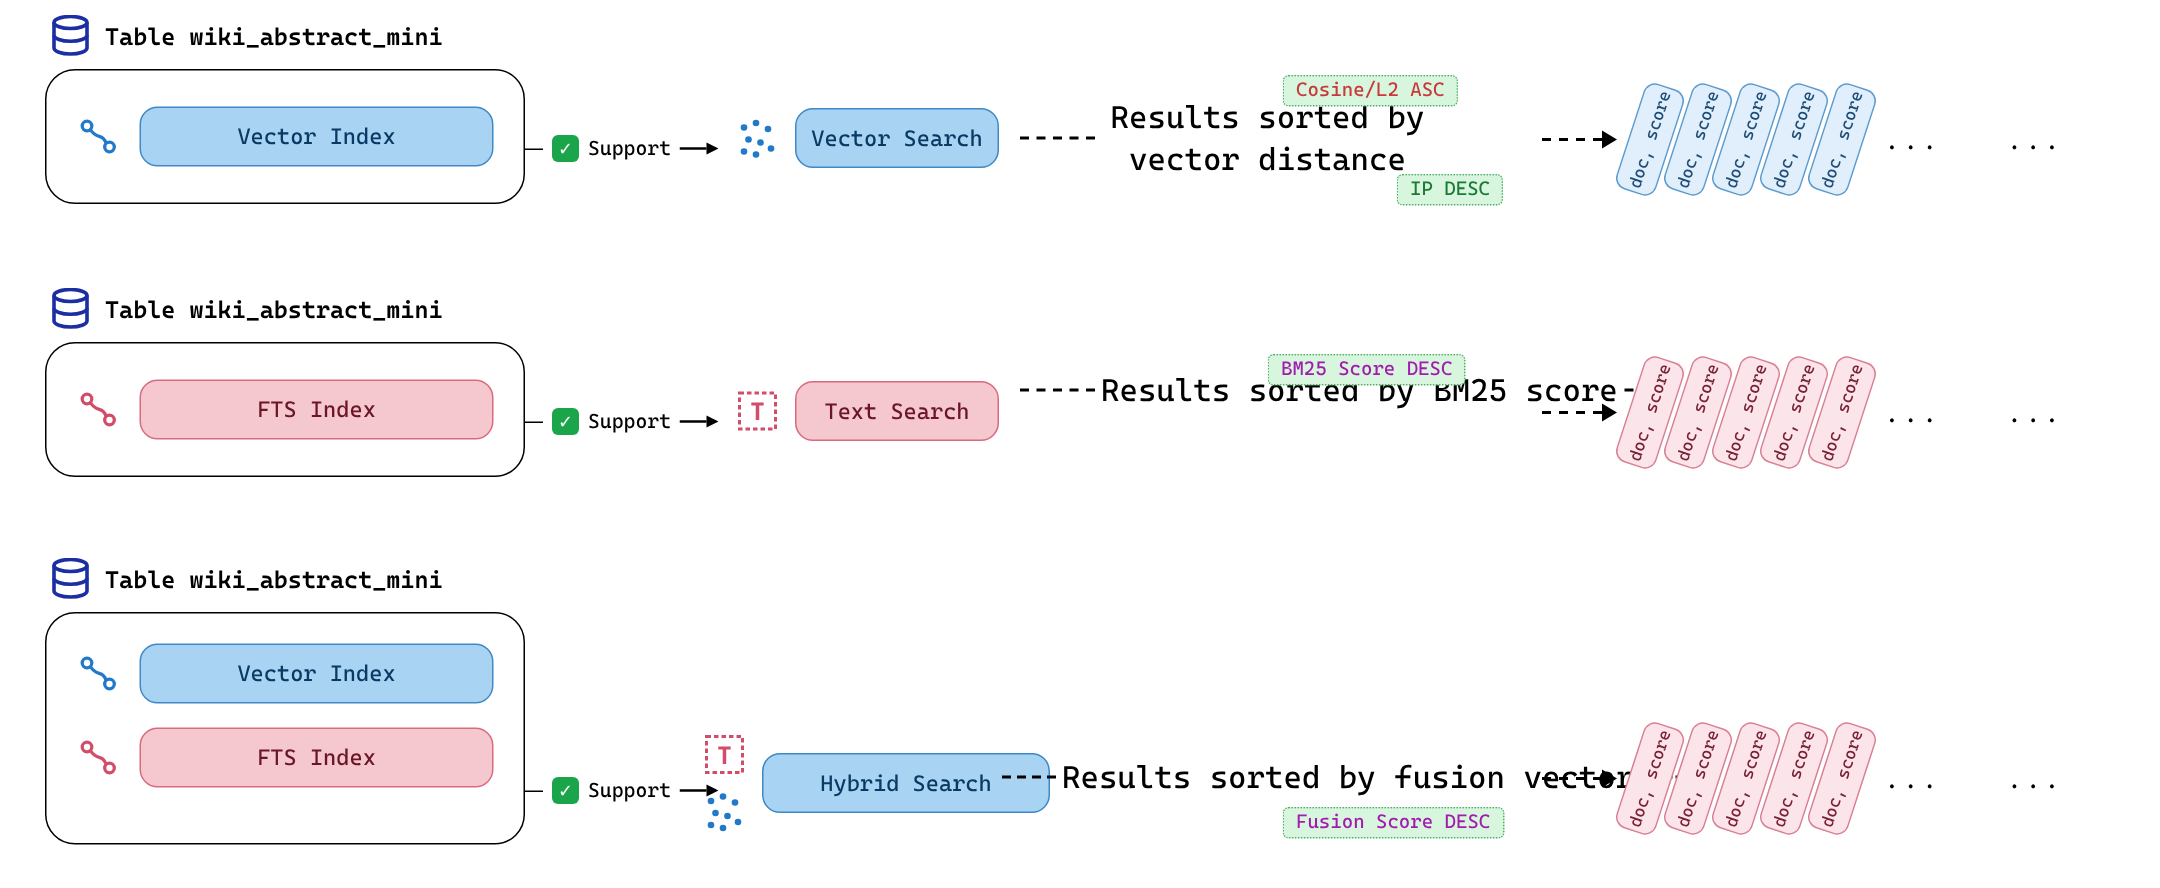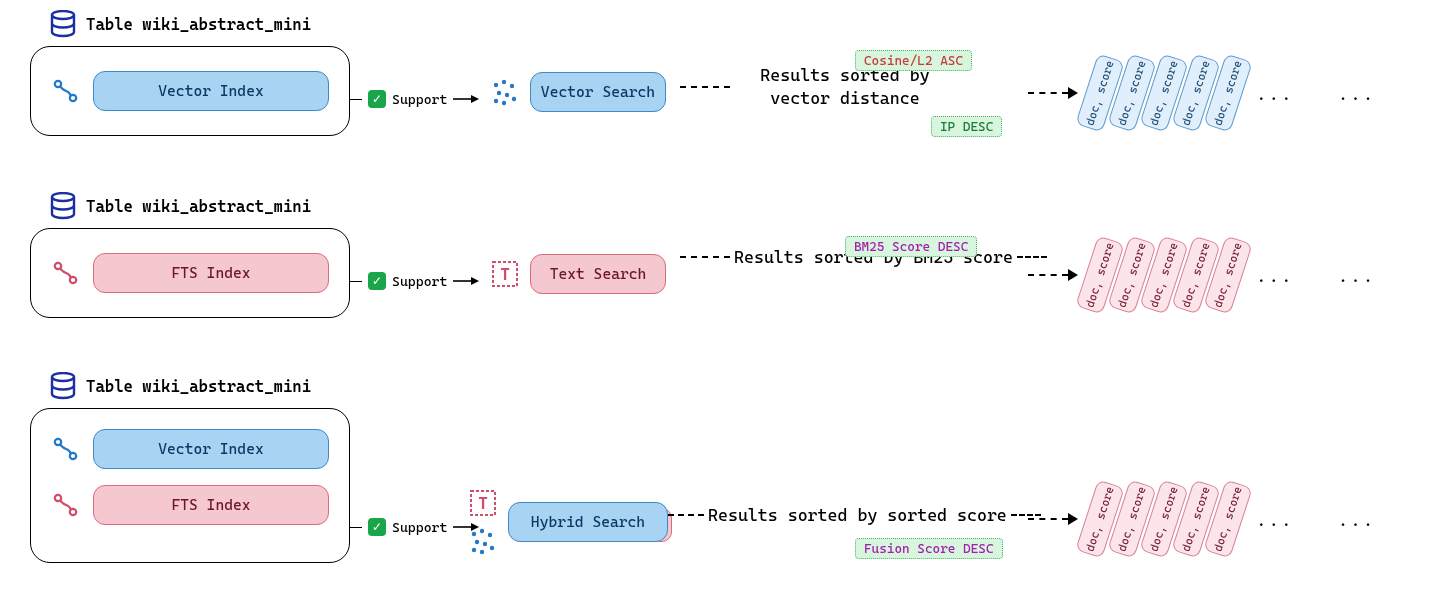--- a/index.html
+++ b/index.html
@@ -19,21 +19,21 @@
     position: absolute;
     left: 0;
     width: 1440px;
   }
   .row1 { top: 10px; height: 170px; }
   .row2 { top: 192px; height: 170px; }
   .row3 { top: 372px; height: 220px; }
 
   .table-header {
     position: absolute;
-    left: 50px;
+    left: 34px;
     top: 0;
     display: flex;
     align-items: center;
     gap: 10px;
     font-weight: 600;
     font-size: 16px;
   }
   .db-icon {
     width: 26px; height: 28px;
     display: block;
@@ -105,21 +105,21 @@
     width: 160px;
   }
   .hybrid-under {
     position: absolute;
     top: 6px; left: 6px;
     width: 158px; height: 34px;
     background: #f5c7cf; border: 1.5px solid #d96b7e; border-radius: 10px;
   }
   .hybrid-over {
     position: relative;
-    width: 160px;
+    width: 192px;
     padding: 10px 8px;
     text-align: center;
     border-radius: 12px;
     font-weight: 500;
     font-size: 15px;
   }
 
   .result-seg {
     position: absolute;
     top: 54px;
@@ -128,21 +128,21 @@
     display:flex; align-items:center;
   }
   .row3 .result-seg { top: 132px; left: 668px; width: 380px; }
   .dashed {
     flex: 0 0 50px;
     border-top: 2px dashed #000;
     height: 0;
   }
   .result-text {
     text-align: center;
-    font-size: 17px;
+    font-size: 21px;
     padding: 0 4px;
     line-height: 1.35;
     white-space: nowrap;
   }
   .result-text.multiline { white-space: normal; width: 230px; }
 
   .tag {
     position: absolute;
     font-size: 13px;
     padding: 2px 8px;
@@ -416,21 +416,21 @@
           </svg>
         </span>
     </div>
     <div class="hybrid-pill">
       <div class="hybrid-under"></div>
       <div class="hybrid-over pill-blue">Hybrid Search</div>
     </div>
   </div>
   <div class="result-seg">
     <div class="dashed" style="flex-basis:36px"></div>
-    <div class="result-text">Results sorted by sorted score</div>
+    <div class="result-text">Results sorted by fusion vector</div>
     <div class="dashed" style="flex-basis:30px"></div>
   </div>
   <span class="tag blue" style="top:166px; left:810px;">Fusion Score DESC</span>
   <div class="docs-seg">
     <div class="dashed-arrow">
         <div class="line"></div>
         <div class="head"></div>
       </div>
     <div class="doc-chips">
       <div class="chip chip-pink">

